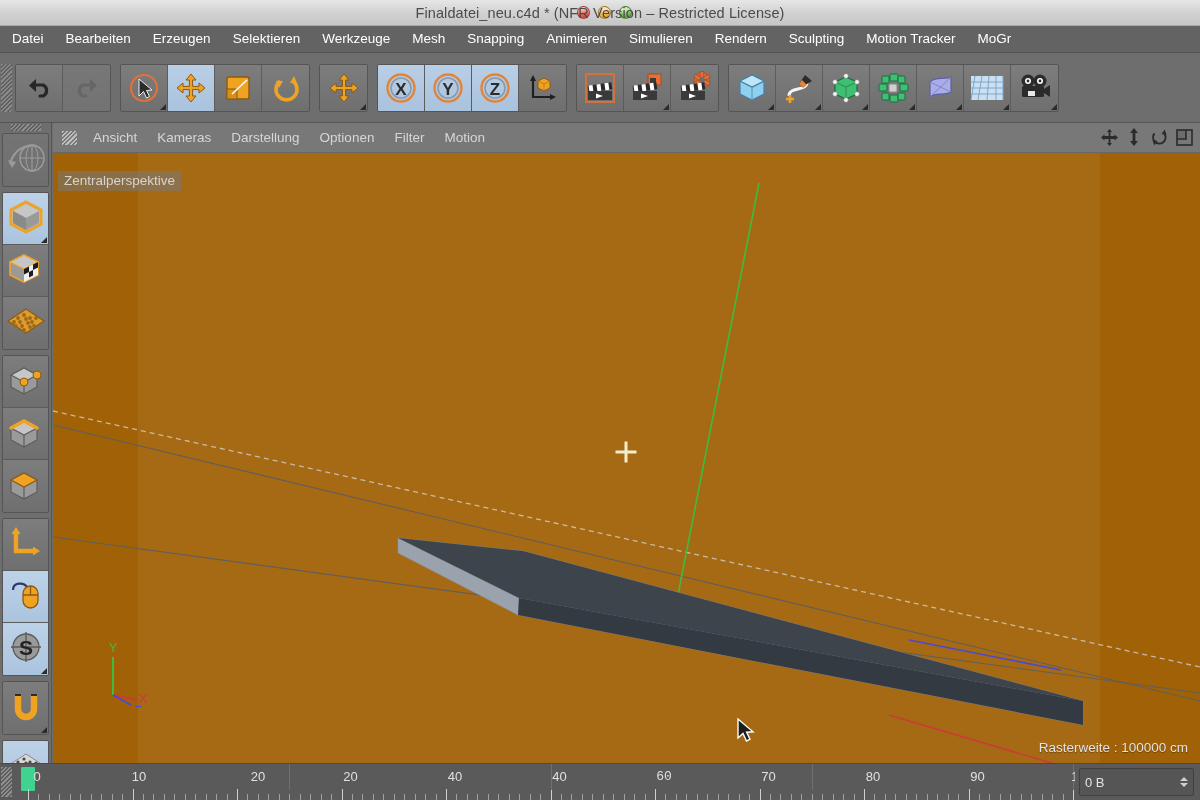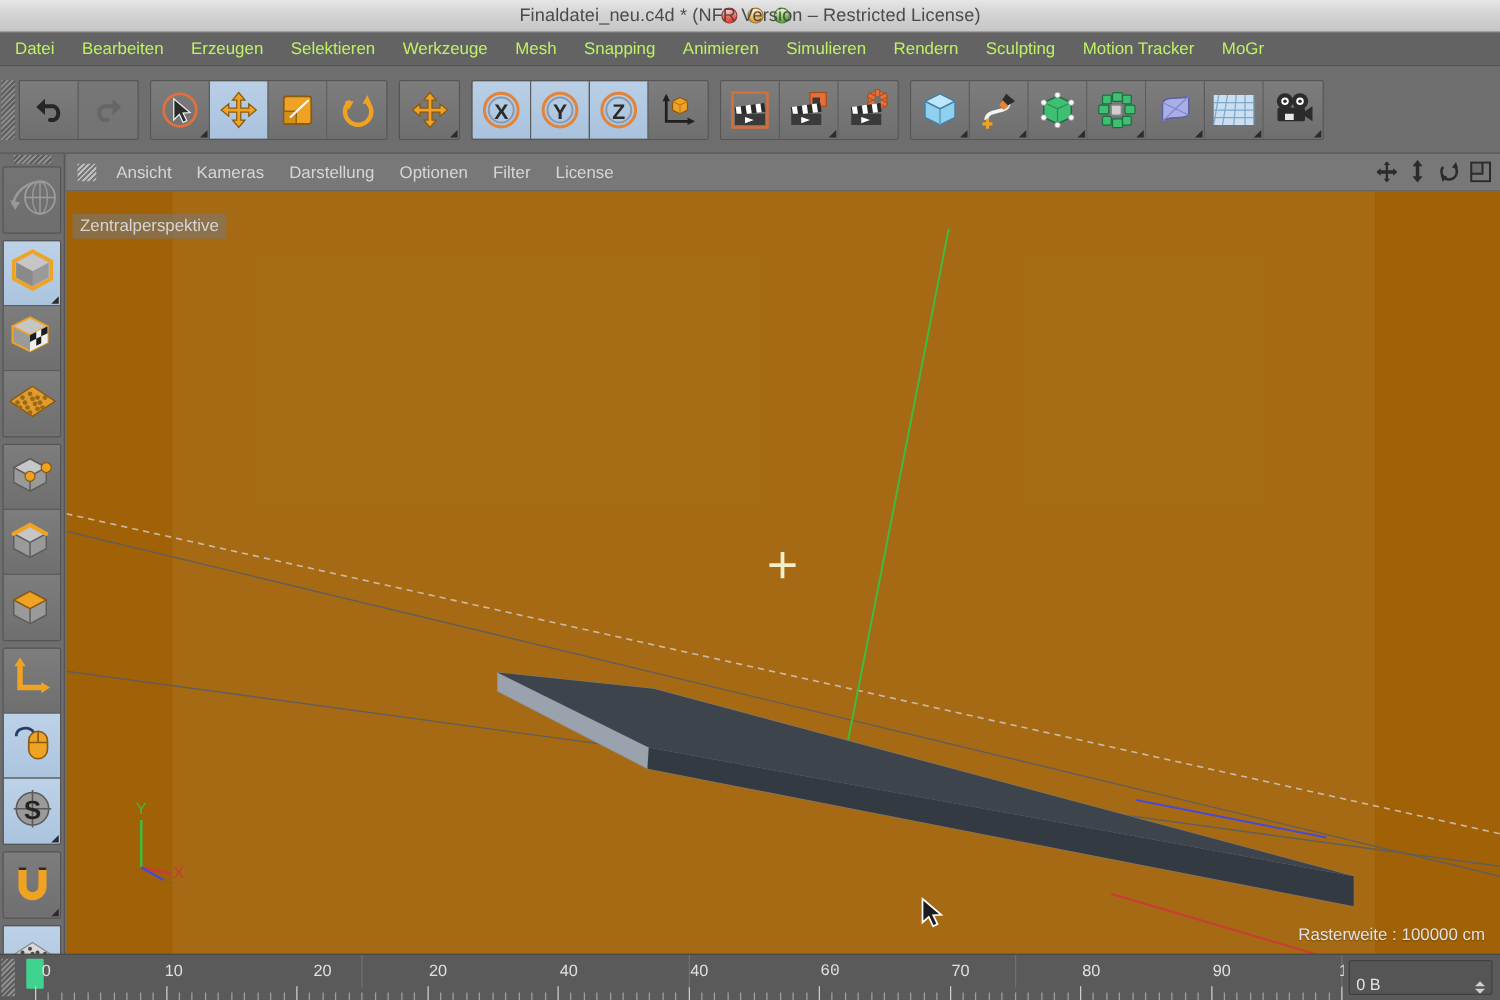--- a/index.html
+++ b/index.html
@@ -36,21 +36,21 @@
   }
 
   
   #menubar {
     position: absolute; left: 0; top: 26px; width: 1200px; height: 27px;
     background: #636363;
     border-bottom: 1px solid #545454;
     display: flex; align-items: center; overflow: hidden;
   }
   .menu-item {
-    font-size: 13.5px; color: #bef264; padding: 2px 11px 3px 11px;
+    font-size: 13.5px; color: #ffffff; padding: 2px 11px 3px 11px;
     white-space: nowrap; cursor: default;
   }
   .menu-item:first-child { padding-left: 12px; }
 
   
   #toolbar {
     position: absolute; left: 0; top: 53px; width: 1200px; height: 70px;
     background: #6e6e6e;
     border-bottom: 1px solid #565656;
     display: flex; align-items: center;
@@ -199,21 +199,21 @@
     position: absolute; top: 5px; font-size: 13px; color: #e0e0e0;
     transform: translateX(-50%); white-space: nowrap;
   }
   #playhead {
     position: absolute; top: 3px; width: 14px; height: 24px;
     background: #3fd38f; border-radius: 1px;
   }
   #frame-field {
     width: 115px; margin: 4px 6px 4px 4px;
     background: #555; border: 1px solid #404040; border-radius: 2px;
-    display: flex; align-items: flex-end; justify-content: space-between;
+    display: flex; align-items: center; justify-content: space-between;
     padding: 0 5px;
   }
   #frame-value { font-size: 13px; color: #e3e3e3; }
   .spinner { display: flex; flex-direction: column; gap: 2px; }
   .sp-up, .sp-dn {
     width: 0; height: 0; border-left: 4px solid transparent;
     border-right: 4px solid transparent;
   }
   .sp-up { border-bottom: 4px solid #d0d0d0; }
   .sp-dn { border-top: 4px solid #d0d0d0; }
@@ -684,21 +684,21 @@
 <div id="viewport">
 
   <div id="vp-menubar">
     <div class="vp-grip"></div>
     <div id="vp-menu-items" style="display:flex;align-items:center;">
         <div class="vp-menu-item">Ansicht</div>
         <div class="vp-menu-item">Kameras</div>
         <div class="vp-menu-item">Darstellung</div>
         <div class="vp-menu-item">Optionen</div>
         <div class="vp-menu-item">Filter</div>
-        <div class="vp-menu-item">License</div>
+        <div class="vp-menu-item">Motion</div>
       </div>
     <div id="vp-nav-icons">
       <div class="vp-nav">
         <svg width="17" height="17" viewBox="0 0 17 17">
           <path d="M8.5 0 L11 3 L9.4 3 L9.4 7.1 L13.5 7.1 L13.5 5.5 L17 8.5 L13.5 11.5 L13.5 9.9 L9.4 9.9 L9.4 14 L11 14 L8.5 17 L6 14 L7.6 14 L7.6 9.9 L3.5 9.9 L3.5 11.5 L0 8.5 L3.5 5.5 L3.5 7.1 L7.6 7.1 L7.6 3 L6 3 Z" fill="#2b2b2b"></path>
         </svg>
       </div>
       <div class="vp-nav">
         <svg width="14" height="18" viewBox="0 0 14 18">
           <path d="M7 0 L11 5 L8.4 5 L8.4 13 L11 13 L7 18 L3 13 L5.6 13 L5.6 5 L3 5 Z" fill="#2b2b2b"></path>

